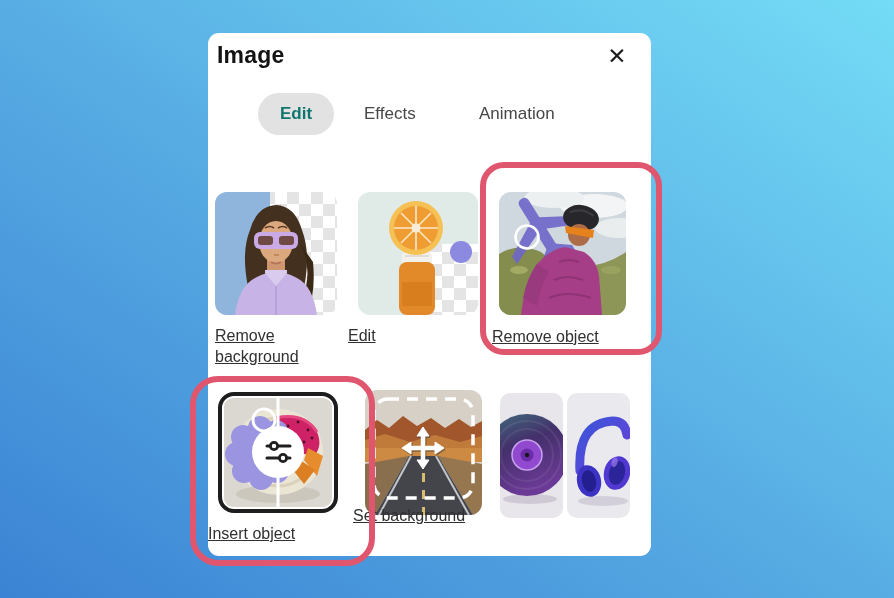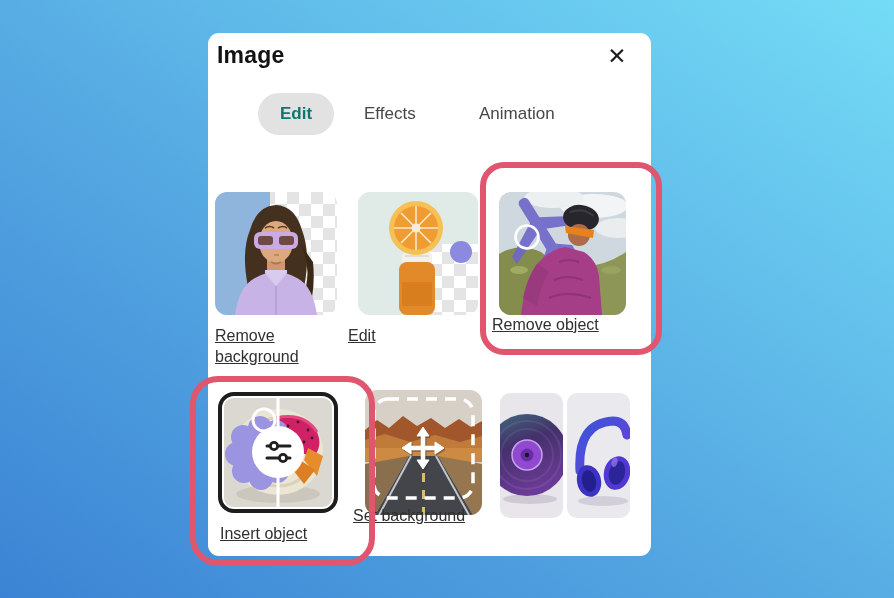--- a/index.html
+++ b/index.html
@@ -32,22 +32,22 @@
   .tab-effects{left:152px;}
   .tab-animation{left:267px;}
   .tool{position:absolute;cursor:pointer;}
   .thumb{display:block;}
   .thumb svg{display:block;}
   .tool-label{
     position:absolute;text-align:left;font-size:16px;line-height:21px;color:#303030;text-decoration:underline;
   }
   .lbl1{left:7px;top:292px;width:122px;}
   .lbl2{left:140px;top:292px;width:140px;}
-  .lbl3{left:284px;top:281px;width:140px;white-space:nowrap;}
-  .lbl4{left:12px;top:490px;width:140px;white-space:nowrap;}
+  .lbl3{left:284px;top:293px;width:140px;white-space:nowrap;}
+  .lbl4{left:0px;top:490px;width:140px;white-space:nowrap;}
   .lbl5{left:145px;top:472px;width:140px;white-space:nowrap;}
   .lbl6{left:277px;top:497px;width:160px;white-space:nowrap;}
   .insert-frame{
     box-sizing:border-box;width:120px;height:121px;border:4px solid #1d1d1d;border-radius:16px;
     background:#ffffff;padding:2px;
   }
   .hl{
     position:absolute;border:6px solid #e0566f;border-radius:26px;z-index:5;pointer-events:none;background:transparent;
   }
   .hl-remove-object{left:480px;top:162px;width:170px;height:181px;border-radius:24px;}

